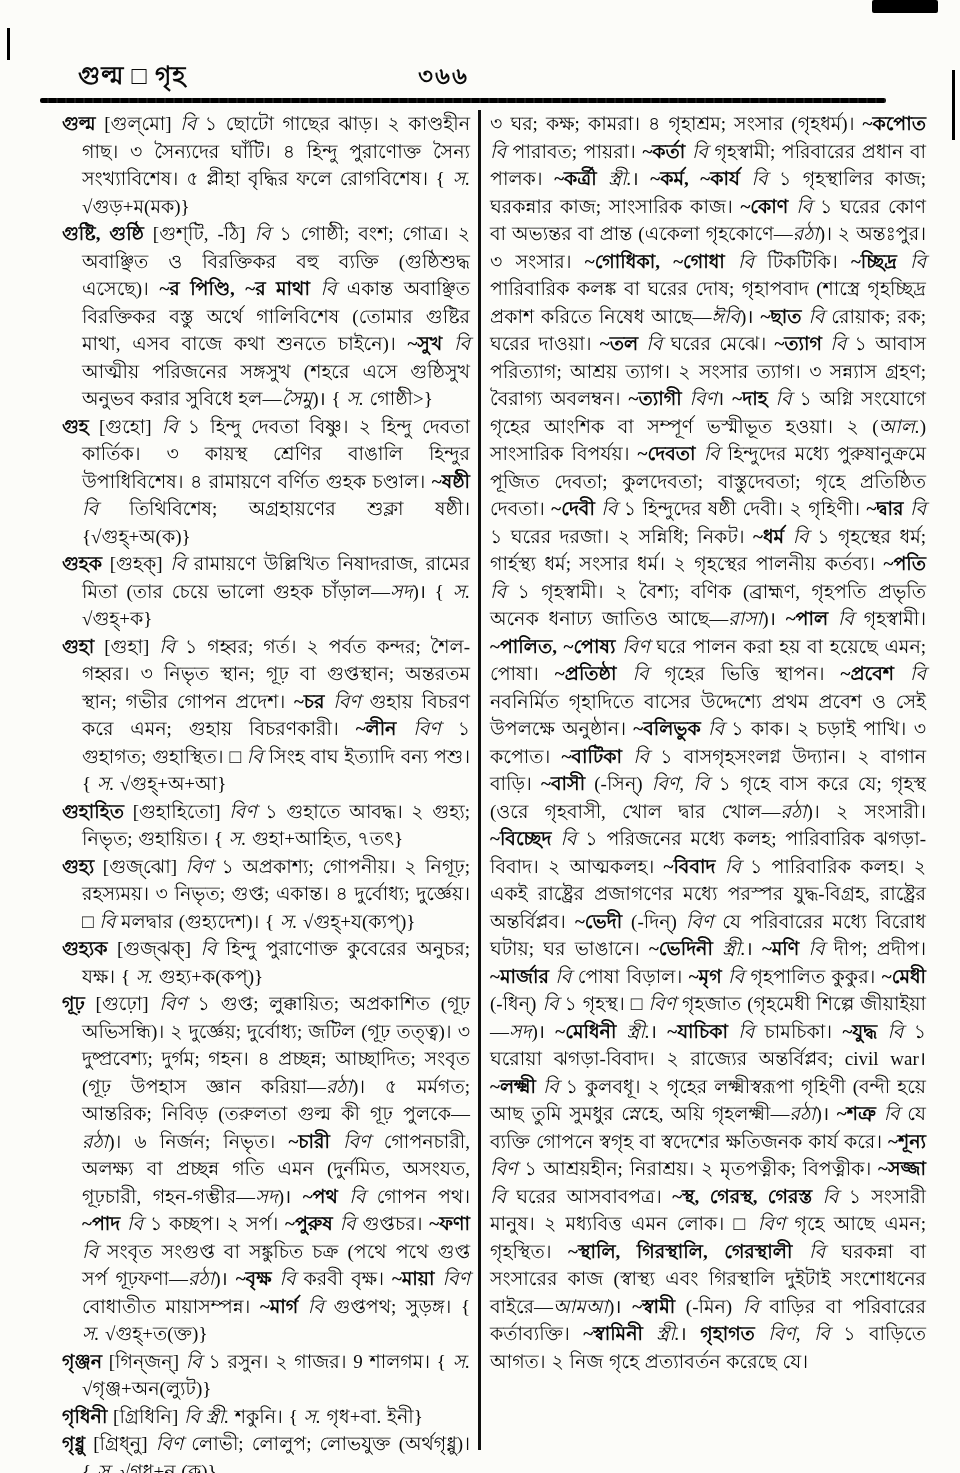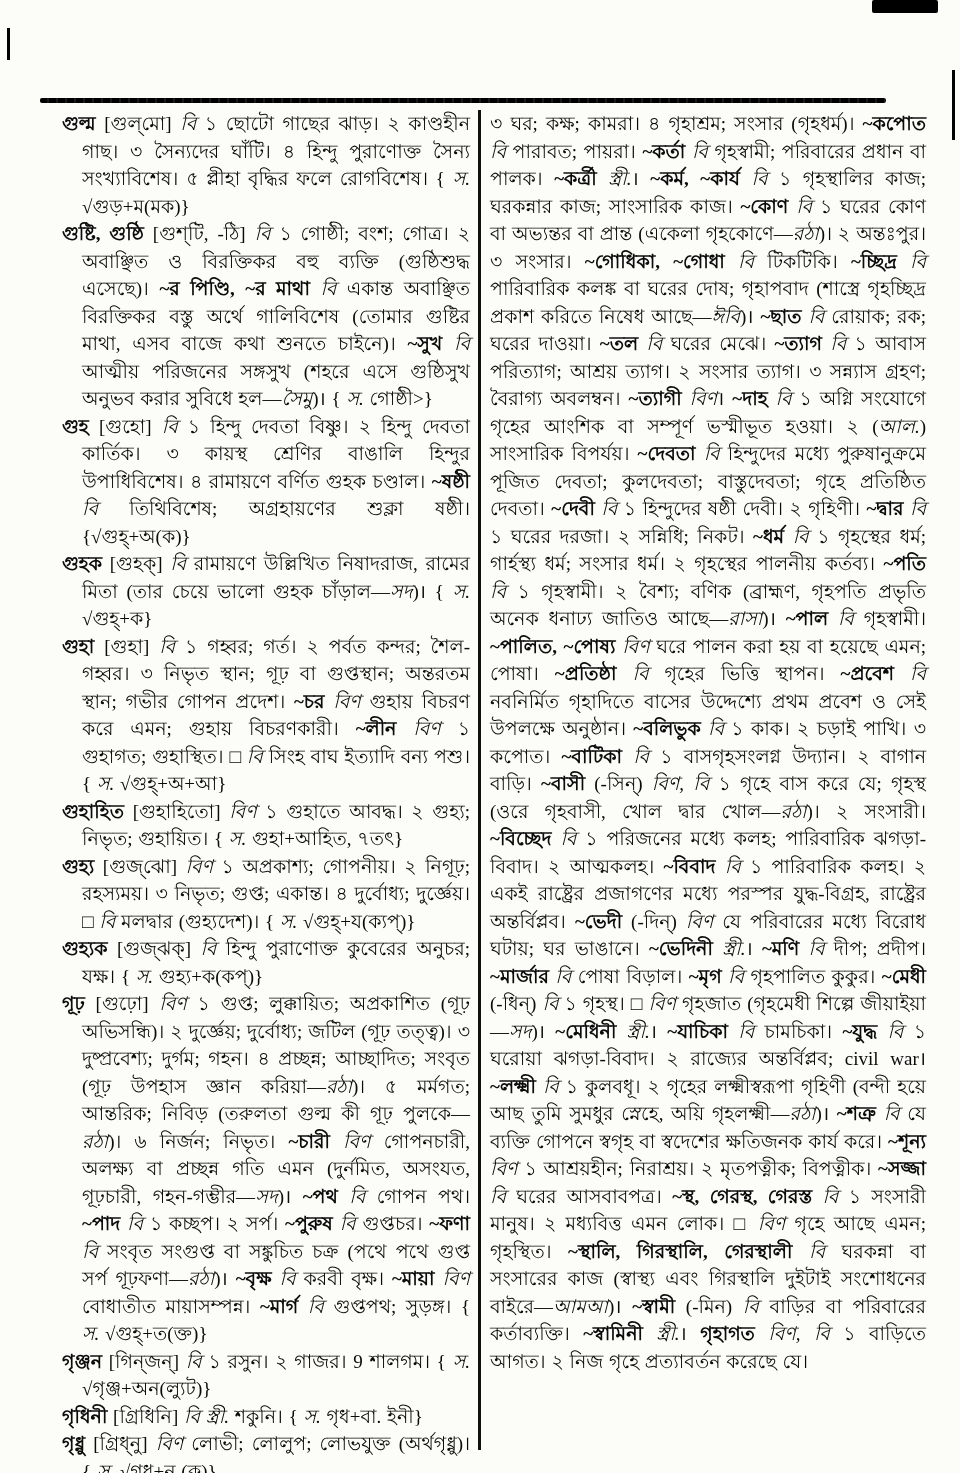--- a/index.html
+++ b/index.html
@@ -36,20 +36,24 @@
 </style>
 </head>
 <body>
 
 <div class="page">
 
   <div class="artifact art-corner"></div>
   <div class="artifact art-right-tick"></div>
   <div class="artifact art-left-tick"></div>
 
+  <div class="header">
+    <span class="guide-words">গুল্ম □ গৃহ</span>
+    <span class="page-number">৩৬৬</span>
+  </div>
   <div class="header-rule"></div>
 
   <div class="content">
     <div class="col col-left" id="col-left">
         <p class="entry"><span class="bd">গুল্ম</span><span> [গুল্‌মো] </span><span class="it">বি</span><span> ১ ছোটো গাছের ঝাড়। ২ কাণ্ডহীন গাছ। ৩ সৈন্যদের ঘাঁটি। ৪ হিন্দু পুরাণোক্ত সৈন্য সংখ্যাবিশেষ। ৫ প্লীহা বৃদ্ধির ফলে রোগবিশেষ। { </span><span class="it">স.</span><span> √গুড়+ম(মক)}</span></p>
         <p class="entry"><span class="bd">গুষ্টি, গুষ্ঠি</span><span> [গুশ্‌টি, -ঠি] </span><span class="it">বি</span><span> ১ গোষ্ঠী; বংশ; গোত্র। ২ অবাঞ্ছিত ও বিরক্তিকর বহু ব্যক্তি (গুষ্ঠিশুদ্ধ এসেছে)। </span><span class="bd">~র পিণ্ডি, ~র মাথা</span><span> </span><span class="it">বি</span><span> একান্ত অবাঞ্ছিত বিরক্তিকর বস্তু অর্থে গালিবিশেষ (তোমার গুষ্টির মাথা, এসব বাজে কথা শুনতে চাইনে)। </span><span class="bd">~সুখ</span><span> </span><span class="it">বি</span><span> আত্মীয় পরিজনের সঙ্গসুখ (শহরে এসে গুষ্ঠিসুখ অনুভব করার সুবিধে হল—</span><span class="it">সৈমু</span><span>)। { </span><span class="it">স.</span><span> গোষ্ঠী&gt;}</span></p>
         <p class="entry"><span class="bd">গুহ</span><span> [গুহো] </span><span class="it">বি</span><span> ১ হিন্দু দেবতা বিষ্ণু। ২ হিন্দু দেবতা কার্তিক। ৩ কায়স্থ শ্রেণির বাঙালি হিন্দুর উপাধিবিশেষ। ৪ রামায়ণে বর্ণিত গুহক চণ্ডাল। </span><span class="bd">~ষষ্ঠী</span><span> </span><span class="it">বি</span><span> তিথিবিশেষ; অগ্রহায়ণের শুক্লা ষষ্ঠী। {√গুহ্‌+অ(ক)}</span></p>
         <p class="entry"><span class="bd">গুহক</span><span> [গুহক্] </span><span class="it">বি</span><span> রামায়ণে উল্লিখিত নিষাদরাজ, রামের মিতা (তার চেয়ে ভালো গুহক চাঁড়াল—</span><span class="it">সদ</span><span>)। { </span><span class="it">স.</span><span> √গুহ্‌+ক}</span></p>
         <p class="entry"><span class="bd">গুহা</span><span> [গুহা] </span><span class="it">বি</span><span> ১ গহ্বর; গর্ত। ২ পর্বত কন্দর; শৈল-গহ্বর। ৩ নিভৃত স্থান; গূঢ় বা গুপ্তস্থান; অন্তরতম স্থান; গভীর গোপন প্রদেশ। </span><span class="bd">~চর</span><span> </span><span class="it">বিণ</span><span> গুহায় বিচরণ করে এমন; গুহায় বিচরণকারী। </span><span class="bd">~লীন</span><span> </span><span class="it">বিণ</span><span> ১ গুহাগত; গুহাস্থিত। □ </span><span class="it">বি</span><span> সিংহ বাঘ ইত্যাদি বন্য পশু। { </span><span class="it">স.</span><span> √গুহ্‌+অ+আ}</span></p>
         <p class="entry"><span class="bd">গুহাহিত</span><span> [গুহাহিতো] </span><span class="it">বিণ</span><span> ১ গুহাতে আবদ্ধ। ২ গুহ্য; নিভৃত; গুহায়িত। { </span><span class="it">স.</span><span> গুহা+আহিত, ৭তৎ}</span></p>

